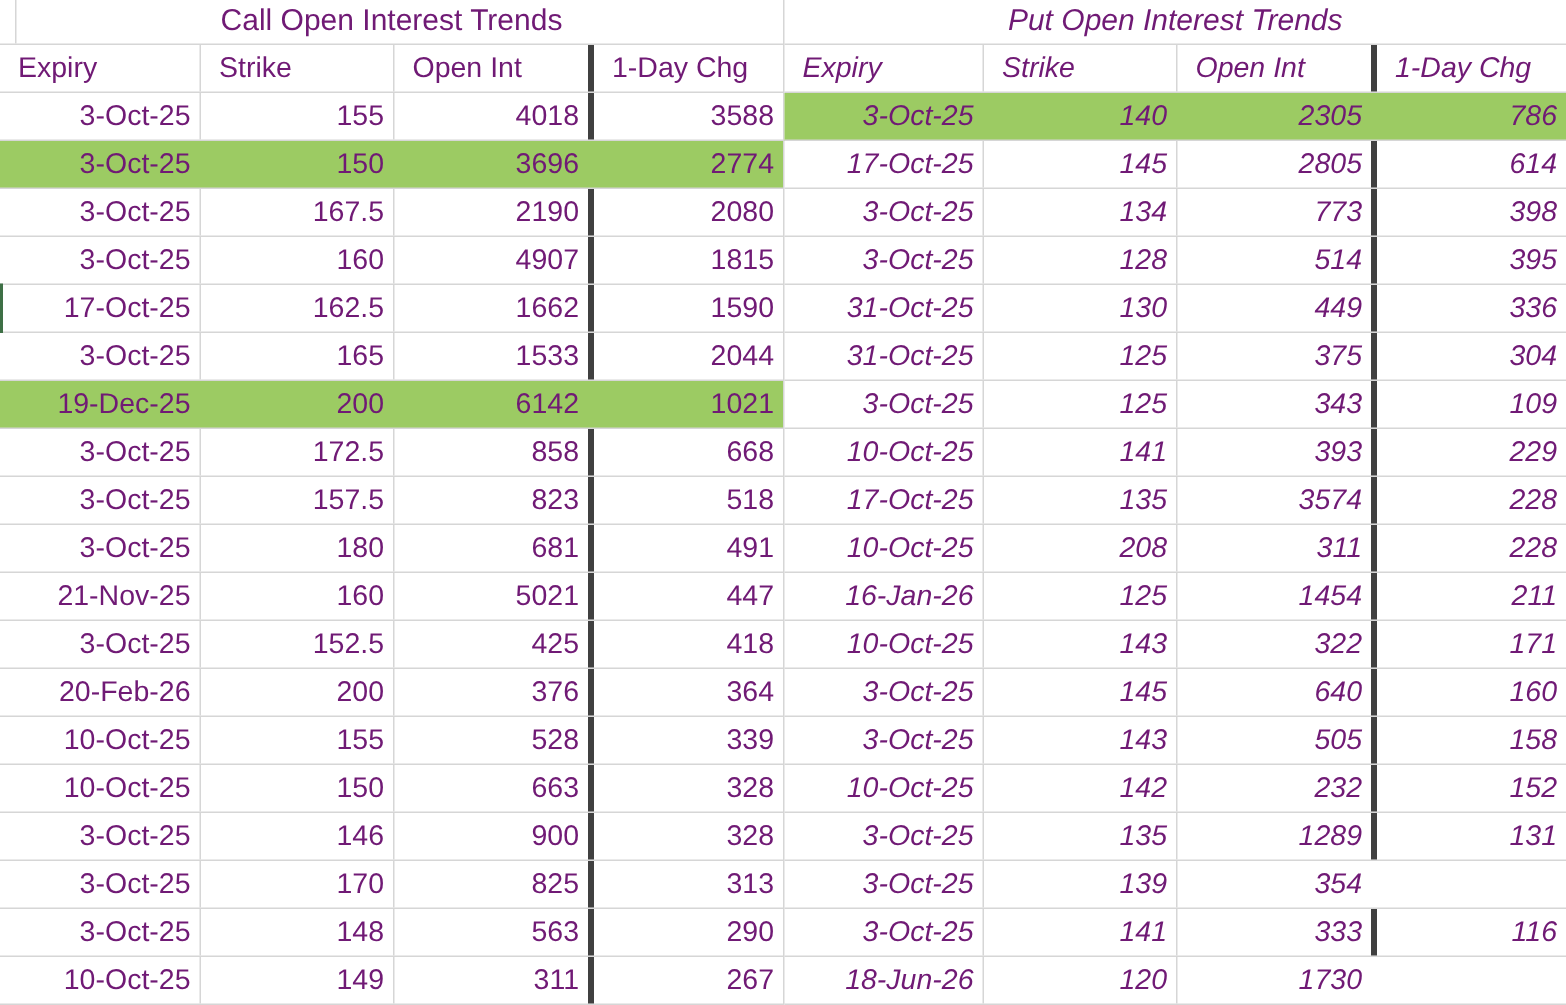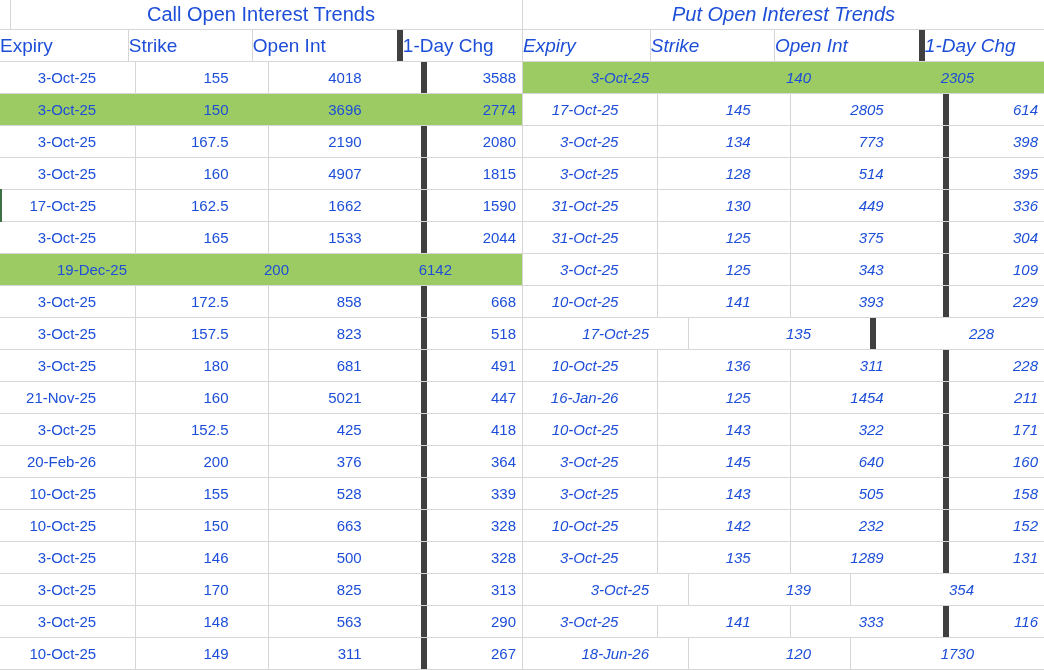--- a/index.html
+++ b/index.html
@@ -1,21 +1,21 @@
 <!DOCTYPE html>
 <html><head>
 <meta charset="utf-8">
 <style>
   * { margin:0; padding:0; box-sizing:border-box; }
   body { background:#fff; }
   .sheet {
     width:1044px; height:670px;
     display:flex;
     background:#fff;
-    color:#1d4ed8;
+    color:#701a75;
     font-family:"Liberation Sans","DejaVu Sans",sans-serif;
     overflow:hidden;
     position:relative;
   }
   .half { width:522px; flex:0 0 522px; }
   .half.put { border-left:1px solid #d6d6d6;font-style:italic; }
   .title-row {
     height:30px;
     border-bottom:1px solid #d6d6d6;
     display:flex; align-items:center; justify-content:center;
@@ -27,36 +27,35 @@
     background:#d6d6d6;
   }
   .header-row {
     height:32px;
     border-bottom:1px solid #d6d6d6;
     display:flex;
     font-size:19px;
   }
   .header-row .cell {
     text-align:left;
-    padding-left:0;
+    padding-left:12px;
     line-height:31px;
   }
   .cell { height:100%; overflow:hidden; white-space:nowrap; }
   .c0 { width:133px; }
   .c1 { width:129px; border-left:1px solid #d6d6d6; }
   .c2 { width:130px; border-left:1px solid #d6d6d6; }
-  .c3 { width:130px; border-left:6px solid #404040;margin-left:20px; }
+  .c3 { width:130px; border-left:4px solid #404040; }
   .put .c0 { width:132px; }
   .row {
     height:32px;
     display:flex;
     border-bottom:1px solid #d6d6d6;
-    font-size:15px;
+    font-size:19px;
     position:relative;
-    gap:33px;
   }
   .row .cell {
     text-align:right;
     padding-right:6px;
     line-height:31px;
   }
   .row.hl { background:#9ccb63; }
   .row.hl .c1, .row.hl .c2, .row.hl .c3 { border-left-color:transparent; }
   .edge-marker {
     position:absolute; left:0; top:-1px; bottom:-1px; width:2px;
@@ -114,20 +113,21 @@
         <div class="row">
           <div class="cell c0">3-Oct-25</div>
           <div class="cell c1">165</div>
           <div class="cell c2">1533</div>
           <div class="cell c3">2044</div>
         </div>
         <div class="row hl">
           <div class="cell c0">19-Dec-25</div>
           <div class="cell c1">200</div>
           <div class="cell c2">6142</div>
+          <div class="cell c3">1021</div>
         </div>
         <div class="row">
           <div class="cell c0">3-Oct-25</div>
           <div class="cell c1">172.5</div>
           <div class="cell c2">858</div>
           <div class="cell c3">668</div>
         </div>
         <div class="row">
           <div class="cell c0">3-Oct-25</div>
           <div class="cell c1">157.5</div>
@@ -166,21 +166,21 @@
         </div>
         <div class="row">
           <div class="cell c0">10-Oct-25</div>
           <div class="cell c1">150</div>
           <div class="cell c2">663</div>
           <div class="cell c3">328</div>
         </div>
         <div class="row">
           <div class="cell c0">3-Oct-25</div>
           <div class="cell c1">146</div>
-          <div class="cell c2">500</div>
+          <div class="cell c2">900</div>
           <div class="cell c3">328</div>
         </div>
         <div class="row">
           <div class="cell c0">3-Oct-25</div>
           <div class="cell c1">170</div>
           <div class="cell c2">825</div>
           <div class="cell c3">313</div>
         </div>
         <div class="row">
           <div class="cell c0">3-Oct-25</div>
@@ -205,20 +205,21 @@
       <div class="cell c0">Expiry</div>
       <div class="cell c1">Strike</div>
       <div class="cell c2">Open Int</div>
       <div class="cell c3">1-Day Chg</div>
     </div>
     <div>
         <div class="row hl">
           <div class="cell c0">3-Oct-25</div>
           <div class="cell c1">140</div>
           <div class="cell c2">2305</div>
+          <div class="cell c3">786</div>
         </div>
         <div class="row">
           <div class="cell c0">17-Oct-25</div>
           <div class="cell c1">145</div>
           <div class="cell c2">2805</div>
           <div class="cell c3">614</div>
         </div>
         <div class="row">
           <div class="cell c0">3-Oct-25</div>
           <div class="cell c1">134</div>
@@ -251,25 +252,26 @@
         </div>
         <div class="row">
           <div class="cell c0">10-Oct-25</div>
           <div class="cell c1">141</div>
           <div class="cell c2">393</div>
           <div class="cell c3">229</div>
         </div>
         <div class="row">
           <div class="cell c0">17-Oct-25</div>
           <div class="cell c1">135</div>
+          <div class="cell c2">3574</div>
           <div class="cell c3">228</div>
         </div>
         <div class="row">
           <div class="cell c0">10-Oct-25</div>
-          <div class="cell c1">136</div>
+          <div class="cell c1">208</div>
           <div class="cell c2">311</div>
           <div class="cell c3">228</div>
         </div>
         <div class="row">
           <div class="cell c0">16-Jan-26</div>
           <div class="cell c1">125</div>
           <div class="cell c2">1454</div>
           <div class="cell c3">211</div>
         </div>
         <div class="row">

